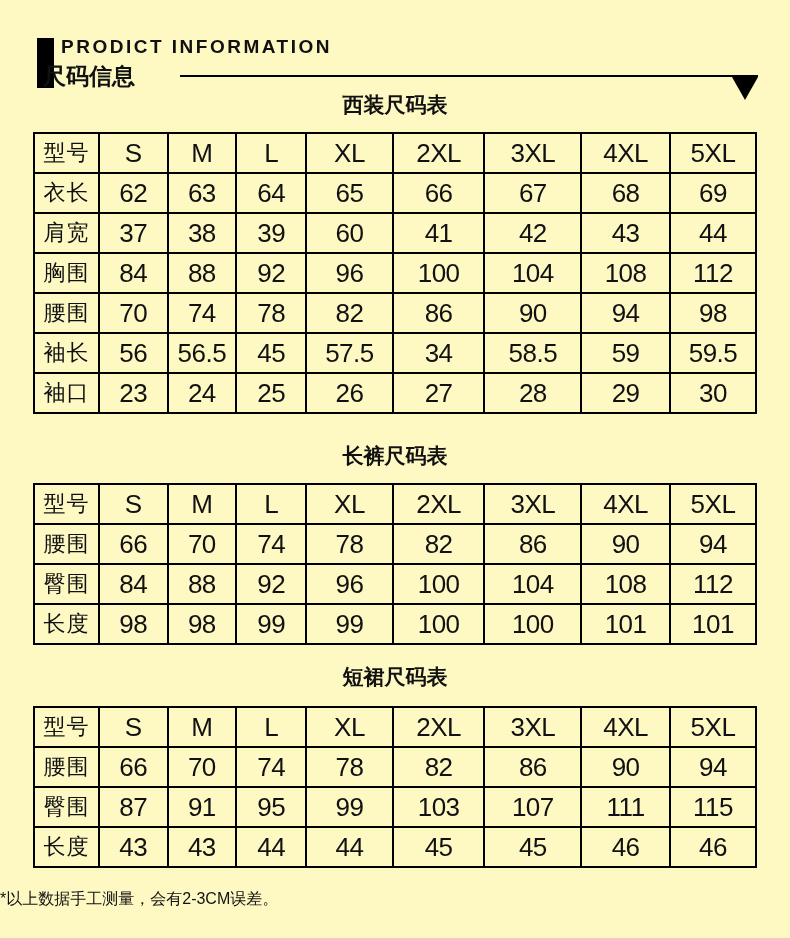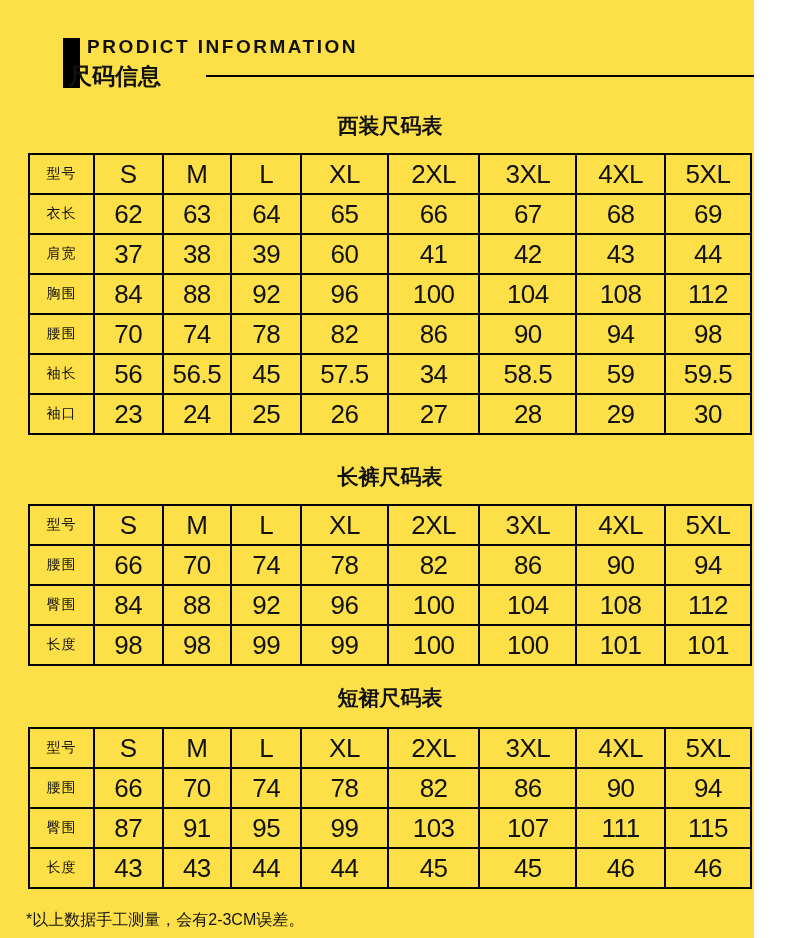--- a/index.html
+++ b/index.html
@@ -1,42 +1,41 @@
 <!DOCTYPE html>
 <html><head>
 <meta charset="utf-8">
 <style>
   html,body{margin:0;padding:0;background:#fff;}
   .page{
-    position:relative;width:728px;height:938px;background:#fde047;
+    position:relative;width:790px;height:938px;background:#fef9c3;
     font-family:"Liberation Sans","DejaVu Sans",sans-serif;color:#111;
     overflow:hidden;
-    padding-left:26px;
   }
   
   .hdr{position:relative;height:92px;}
   .hdr-bar{position:absolute;left:37px;top:38px;width:17px;height:50px;background:#000;}
   .hdr-en{position:absolute;left:61px;top:36px;font-size:19px;font-weight:bold;letter-spacing:2.5px;white-space:nowrap;}
   .hdr-zh{position:absolute;left:43px;top:61px;font-size:23px;font-weight:bold;white-space:nowrap;}
   .hdr-rule{position:absolute;left:180px;top:75px;width:578px;height:2px;background:#000;}
   .hdr-tri{position:absolute;left:732px;top:77px;width:0;height:0;
     border-left:13px solid transparent;border-right:13px solid transparent;border-top:23px solid #000;}
   
   h2.tbl-title{margin:0;text-align:center;font-size:21px;font-weight:bold;line-height:26px;color:#111;}
-  .t-suit  .tbl-title{margin-top:21px;margin-bottom:14px;}
+  .t-suit  .tbl-title{margin-top:0;margin-bottom:14px;}
   .t-pants .tbl-title{margin-top:29px;margin-bottom:14px;}
   .t-skirt .tbl-title{margin-top:19px;margin-bottom:16px;}
   
   table.size{border-collapse:collapse;width:724px;margin:0 auto;table-layout:fixed;}
   table.size th,table.size td{
     border:2px solid #000;text-align:center;vertical-align:middle;
     height:38px;padding:0;font-weight:400;overflow:hidden;white-space:nowrap;
   }
   table.size .num{font-size:26px;letter-spacing:-0.5px;}
-  table.size .lbl{font-size:14px;letter-spacing:1px;margin-left:20px;}
+  table.size .lbl{font-size:22px;letter-spacing:1px;margin-left:20px;}
   
   .footnote{margin:21px 33px 12px 0;text-align:left;font-size:16px;line-height:20px;color:#111;}
 </style>
 </head>
 <body>
 
 <div class="page">
 
   <div class="hdr">
     <div class="hdr-bar"></div>

